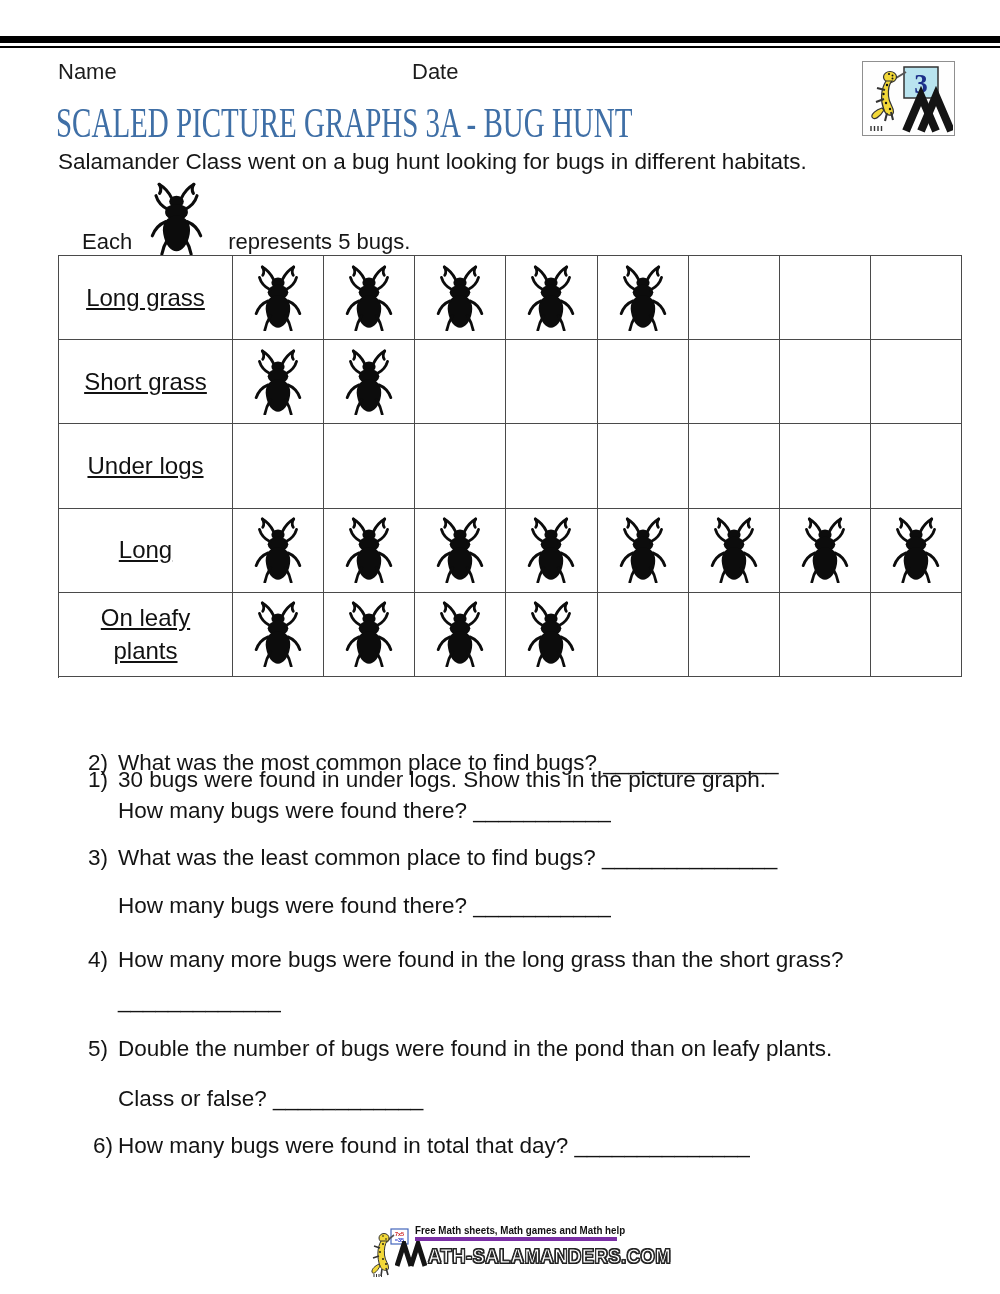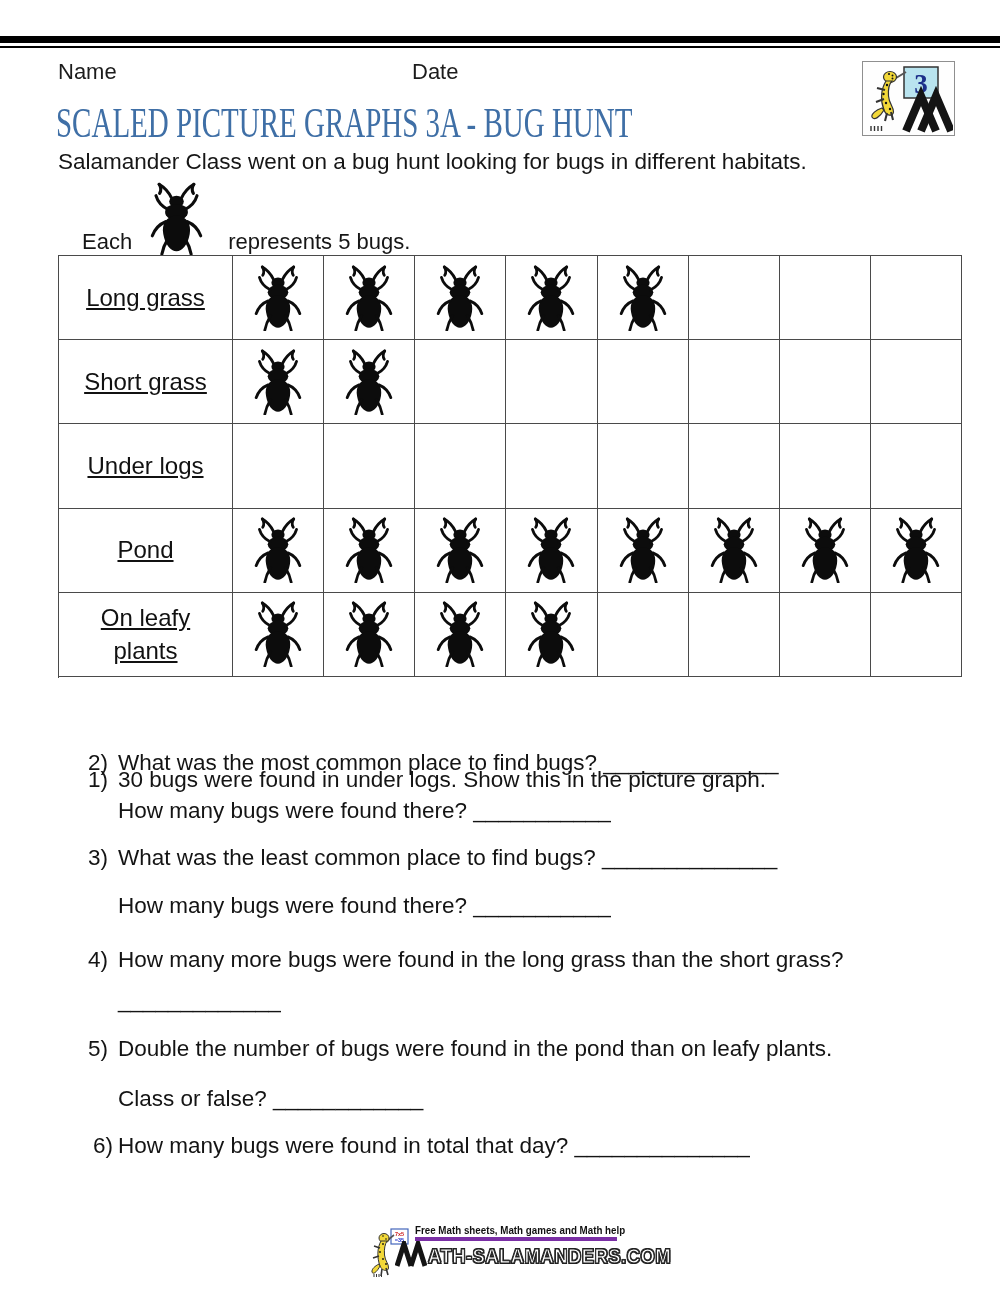--- a/index.html
+++ b/index.html
@@ -189,21 +189,21 @@
       <div class="cell sym-cell"></div>
       <div class="cell label-cell">Under logs</div>
       <div class="cell sym-cell"></div>
       <div class="cell sym-cell"></div>
       <div class="cell sym-cell"></div>
       <div class="cell sym-cell"></div>
       <div class="cell sym-cell"></div>
       <div class="cell sym-cell"></div>
       <div class="cell sym-cell"></div>
       <div class="cell sym-cell"></div>
-      <div class="cell label-cell">Pond</div>
+      <div class="cell label-cell">Long</div>
       <div class="cell sym-cell">
         <svg class="bug">
           <use href="#bug-shape"></use>
         </svg>
       </div>
       <div class="cell sym-cell">
         <svg class="bug">
           <use href="#bug-shape"></use>
         </svg>
       </div>

